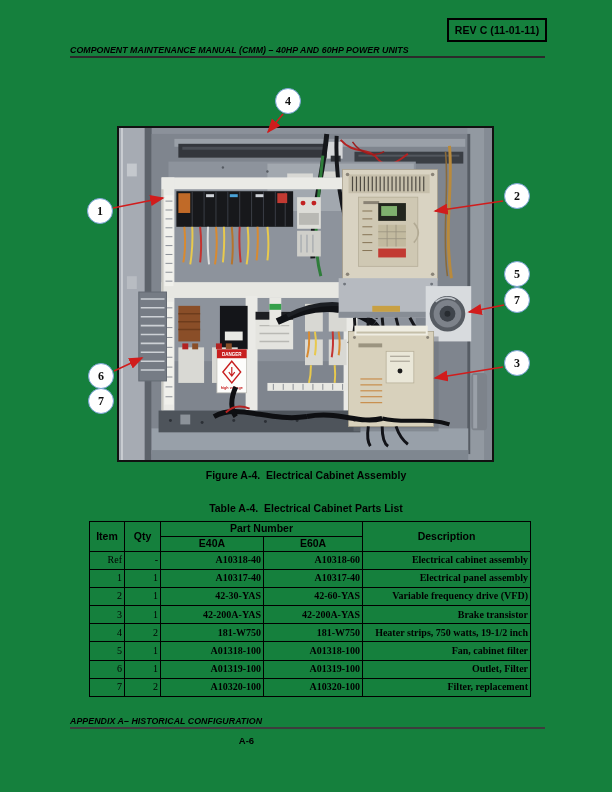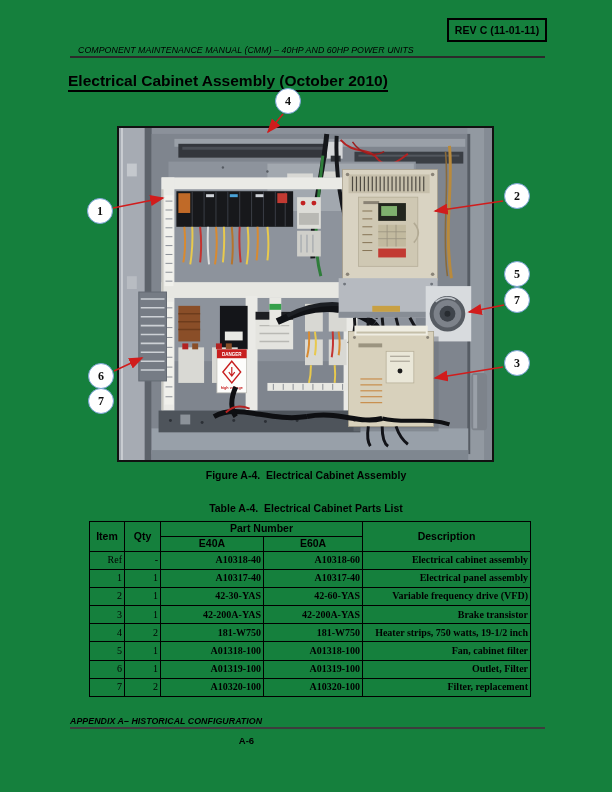--- a/index.html
+++ b/index.html
@@ -8,21 +8,21 @@
     font-family:"Liberation Sans",sans-serif;color:#000;overflow:hidden;
     margin:0 auto;box-shadow:0 0 4px rgba(0,0,0,.3);
   }
   .rev-box{
     position:absolute;left:447px;top:18px;width:96px;height:20px;
     border:2px solid #000;display:flex;align-items:center;justify-content:center;
     font-weight:bold;font-size:10.5px;letter-spacing:.1px;
   }
   .hdr-title{
     position:absolute;left:70px;top:45px;width:480px;
-    font-weight:normal;font-style:italic;font-size:8.8px;letter-spacing:.05px;margin-left:8px;
+    font-weight:bold;font-style:italic;font-size:8.8px;letter-spacing:.05px;
   }
   .hdr-rule{position:absolute;left:70px;top:56px;width:475px;height:2px;background:#2b2b2b;}
   .doc-title{
     position:absolute;left:68px;top:72px;font-weight:bold;font-size:15.5px;
   }
   .doc-title span{border-bottom:2.5px solid #000;padding-bottom:1px;}
   .photo-frame{
     position:absolute;left:117px;top:126px;width:373px;height:332px;
     border:2px solid #111;background:#8b919a;
   }
@@ -69,23 +69,20 @@
 
 <div class="page">
 
   <div class="rev-box">
     <span>REV C (11-01-11)</span>
   </div>
 
   <div class="hdr-title">COMPONENT MAINTENANCE MANUAL (CMM) – 40HP AND 60HP POWER UNITS</div>
   <div class="hdr-rule"></div>
 
-  <div class="doc-title">
-    <span>Electrical Cabinet Assembly (October 2010)</span>
-  </div>
 
   <div class="photo-frame">
     <svg viewBox="0 0 377 336" preserveAspectRatio="none">
 
       <rect x="0" y="0" width="377" height="336" fill="#8b919a"></rect>
 
       <g>
         <rect x="0" y="0" width="26" height="336" fill="#a6abb3"></rect>
         <rect x="2" y="0" width="2" height="336" fill="#c9cdd2"></rect>
         <rect x="26" y="0" width="7" height="336" fill="#5d636b"></rect>

